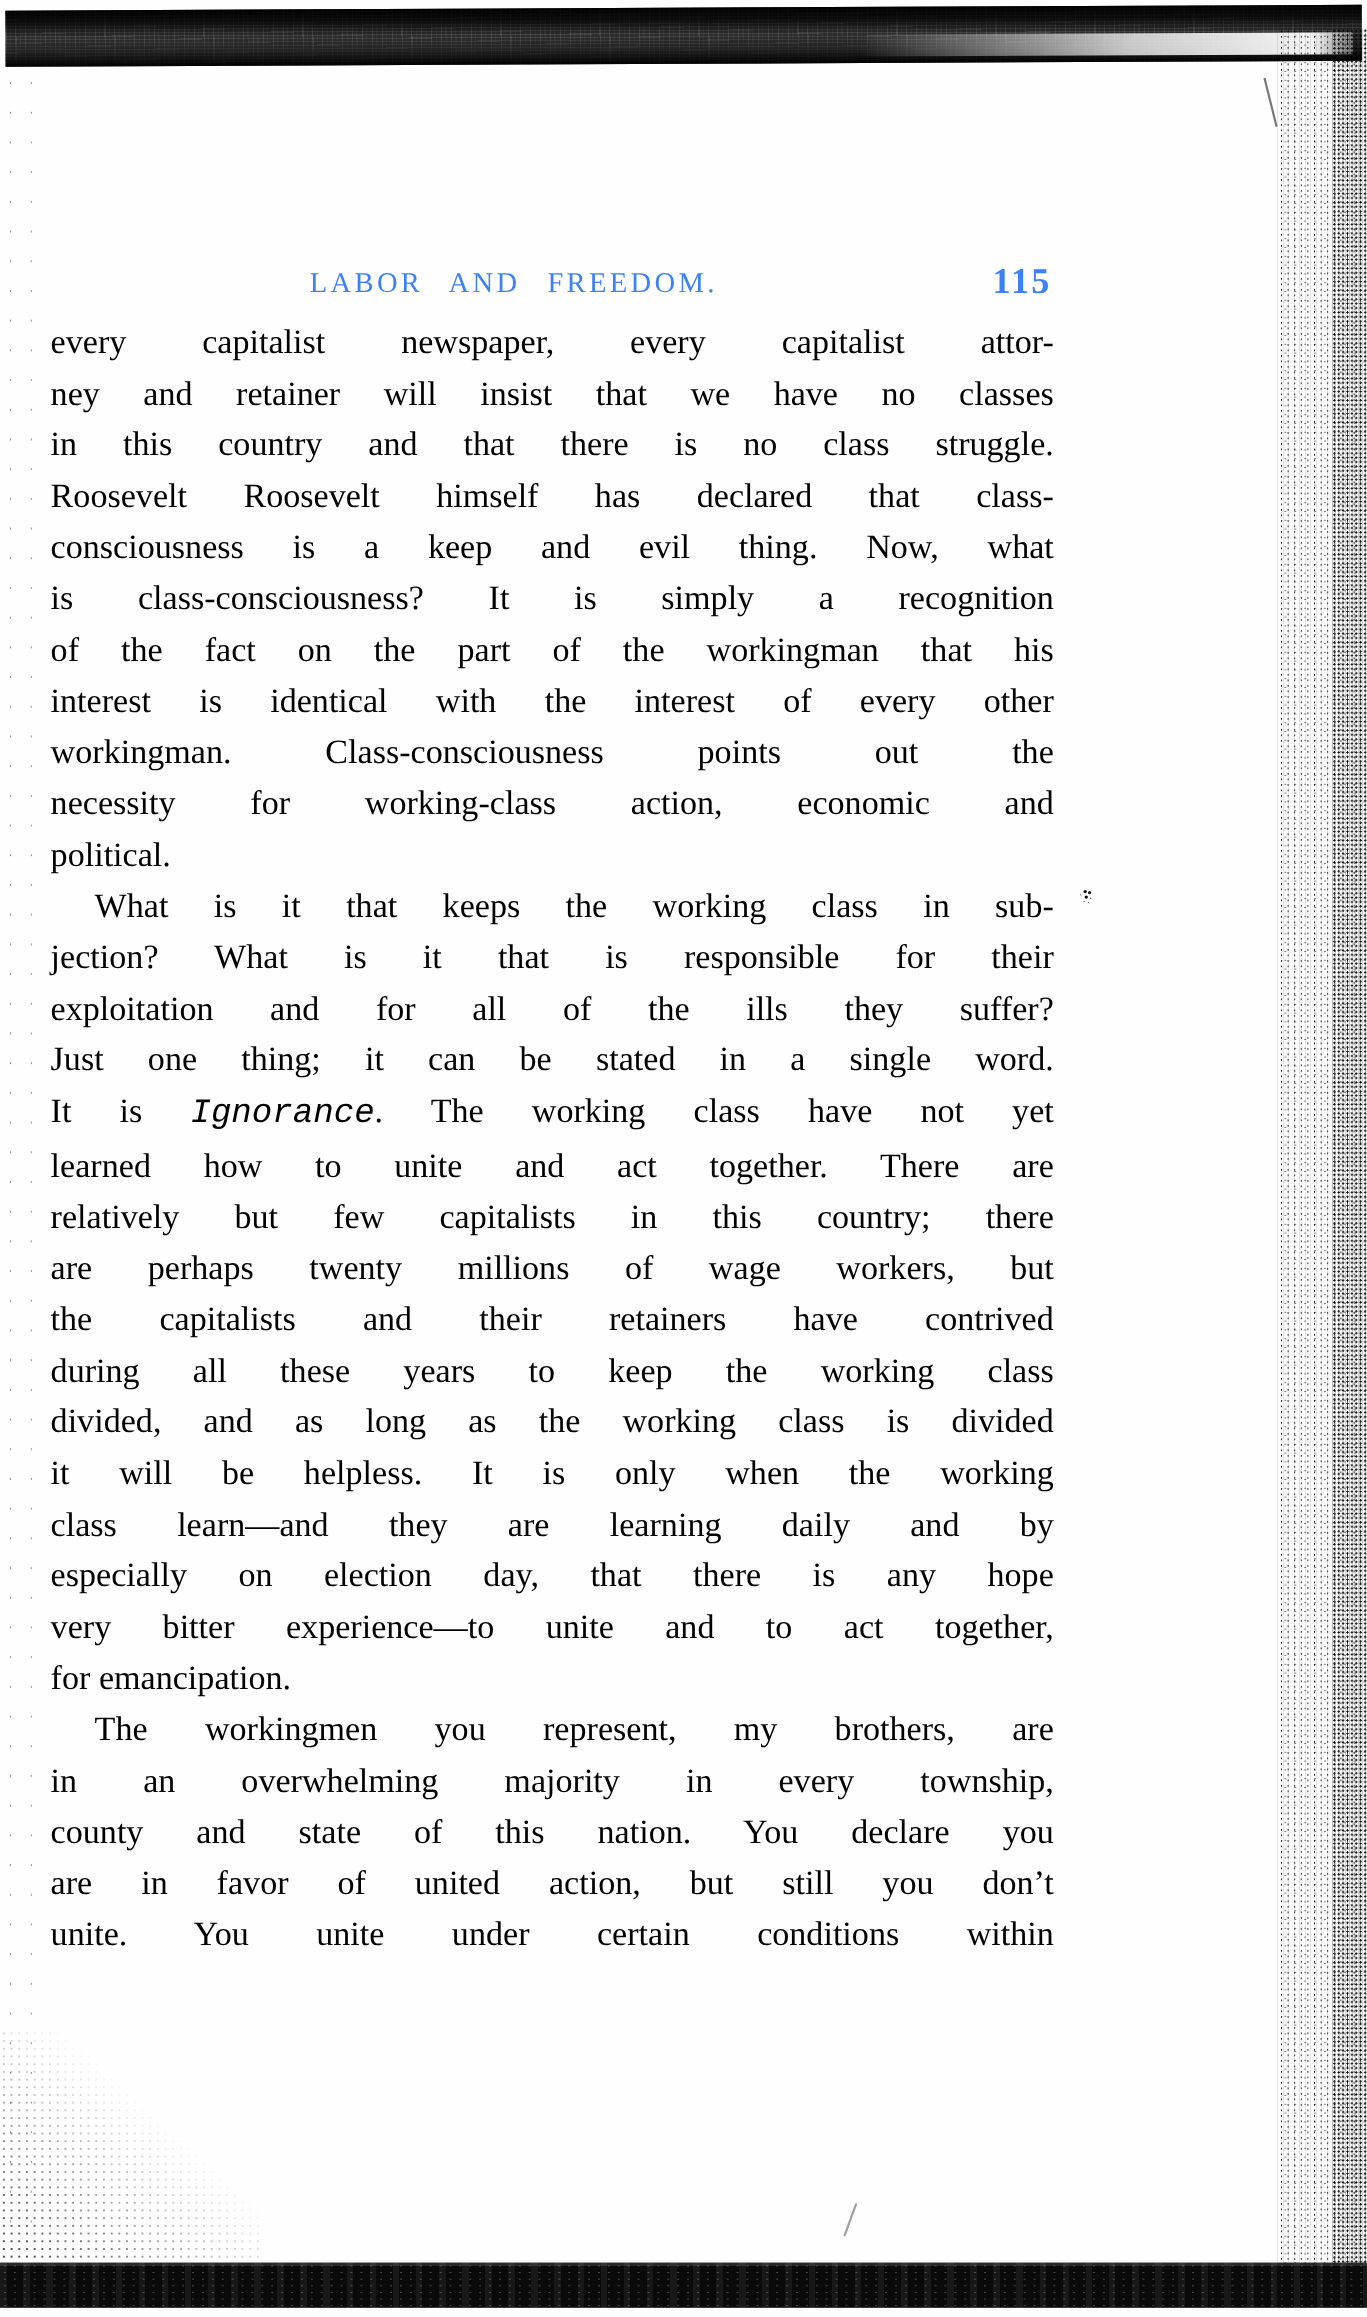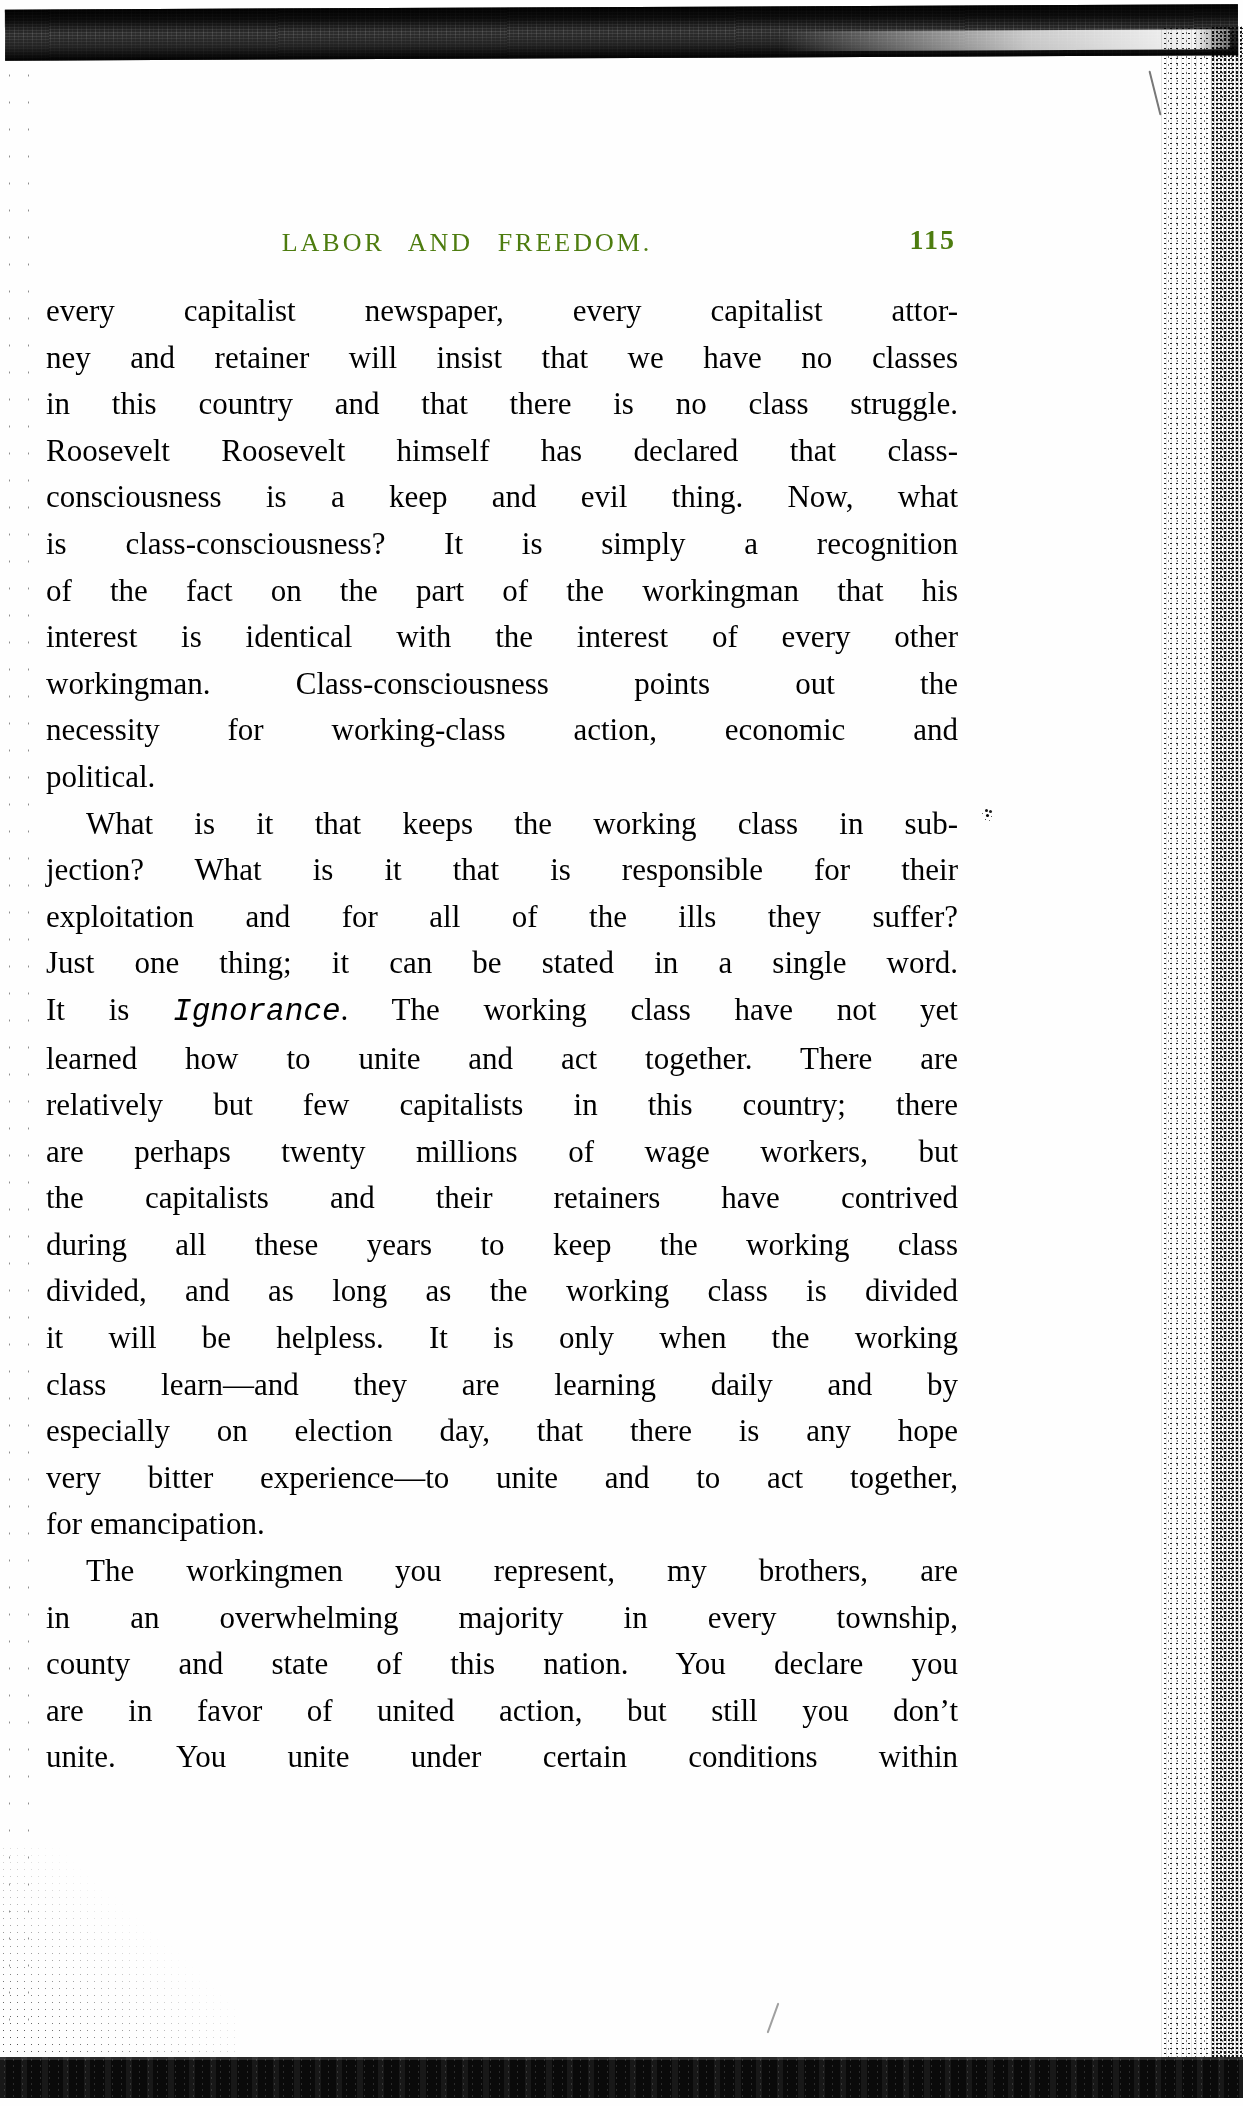--- a/index.html
+++ b/index.html
@@ -69,26 +69,26 @@
   .ink-smudge::before{
     content:'';position:absolute;left:9px;top:3px;width:3px;height:3px;border-radius:50%;background:#111;
     box-shadow:4px 1px 0 0 #222, -4px 3px 0 -1px #333, 1px 5px 0 0 #000,
                5px 6px 0 -1px #222, -1px 9px 0 -1px #111, 3px 10px 0 -1px #333;
   }
   .scratch{position:absolute;background:rgba(10,10,10,.55);width:2px;border-radius:2px;}
   .scratch-top{left:1154px;top:70px;height:46px;transform:rotate(-14deg);}
   .scratch-bottom{left:772px;top:2002px;height:32px;transform:rotate(20deg);opacity:.7;}
 
   
-  .running-head{position:absolute;left:46px;top:228px;width:912px;height:44px;color:#4d7c0f;}
+  .running-head{position:absolute;left:46px;top:242px;width:912px;height:44px;color:#3b82f6;}
   .head-title{
     position:absolute;left:0;right:70px;text-align:center;
     font-size:26px;letter-spacing:3px;word-spacing:15px;font-weight:normal;
   }
-  .page-number{position:absolute;right:2px;top:-4px;font-size:28px;font-weight:bold;letter-spacing:2px;}
+  .page-number{position:absolute;right:2px;top:-4px;font-size:33px;font-weight:bold;letter-spacing:2px;}
 
   .body-text{
     position:absolute;left:46px;top:288px;width:912px;
     font-size:31px;line-height:46.6px;color:#000000;
   }
   .line{text-align:justify;text-align-last:left;}
   .line.full{text-align-last:justify;}
   .line.indent{text-indent:40px;}
   .line i{font-style:italic;font-family:Liberation Mono, monospace;}
 </style>

